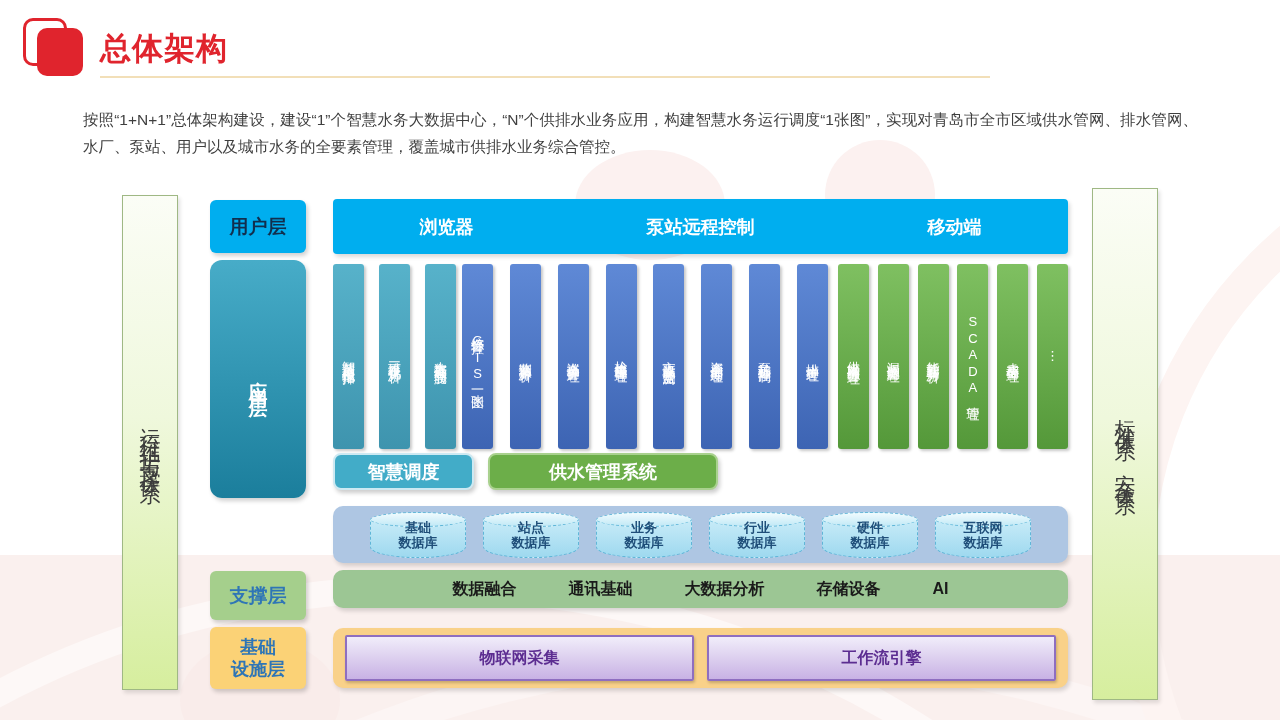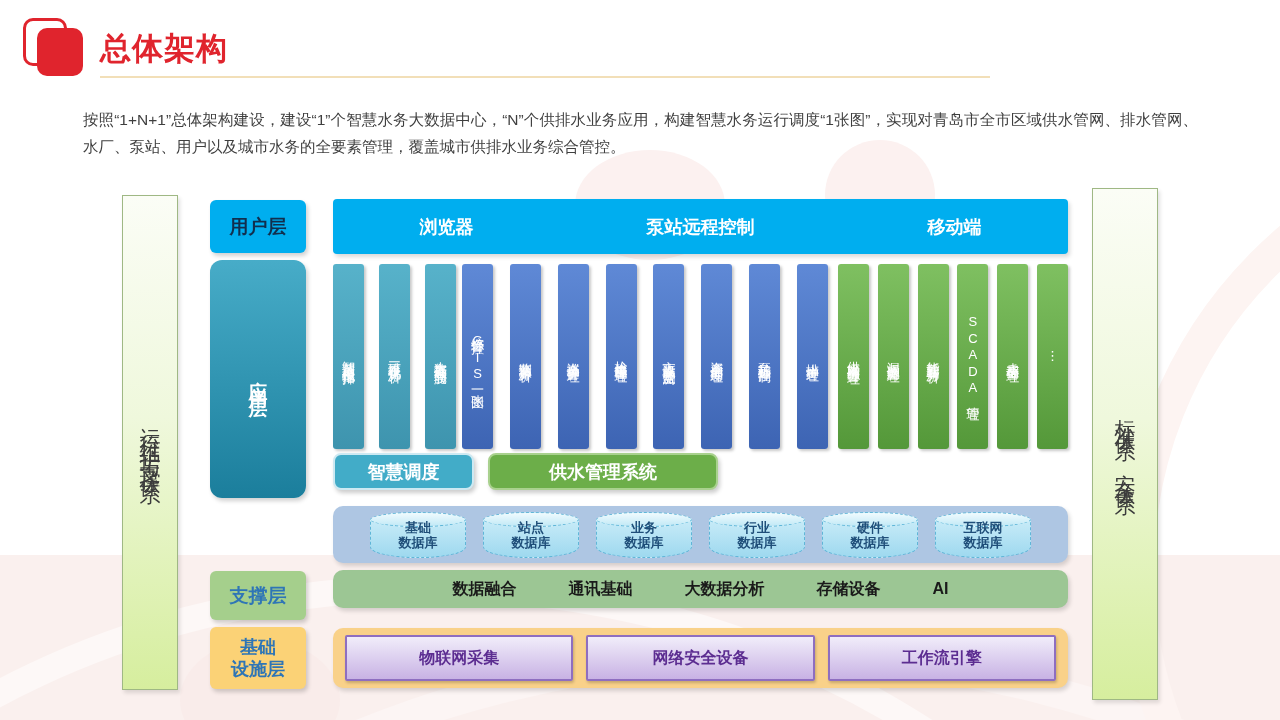--- a/index.html
+++ b/index.html
@@ -247,17 +247,16 @@
   <div class="support-row">
     <span>数据融合</span>
     <span>通讯基础</span>
     <span>大数据分析</span>
     <span>存储设备</span>
     <span>AI</span>
   </div>
 
   <div class="infra-row">
     <div class="infra-btn">物联网采集</div>
-    <div class="infra-btn">网络安全设备</div>
     <div class="infra-btn">工作流引擎</div>
   </div>
 
 </div>
 
 </body></html>

